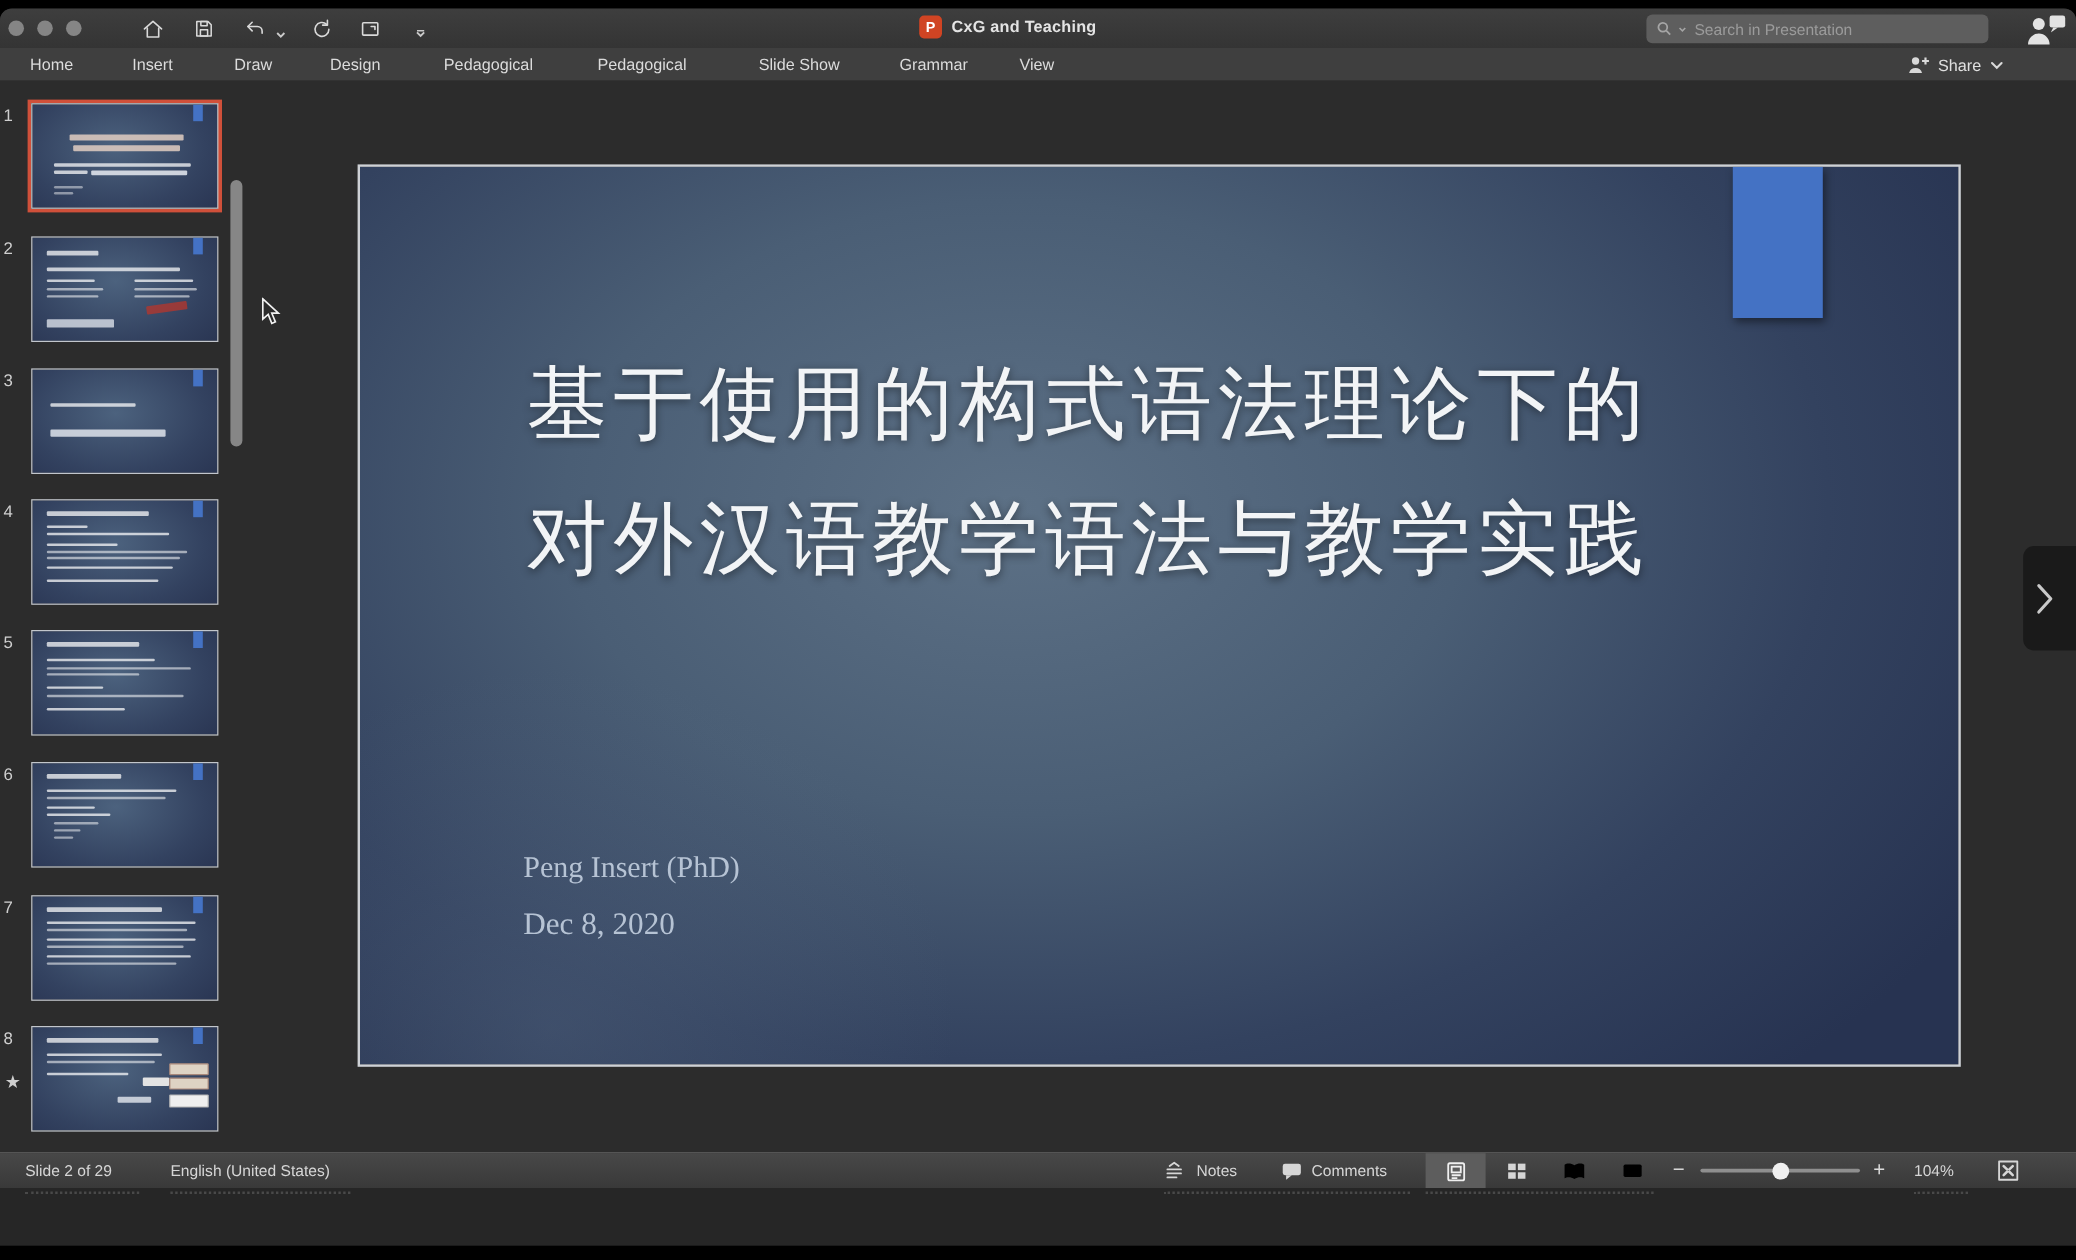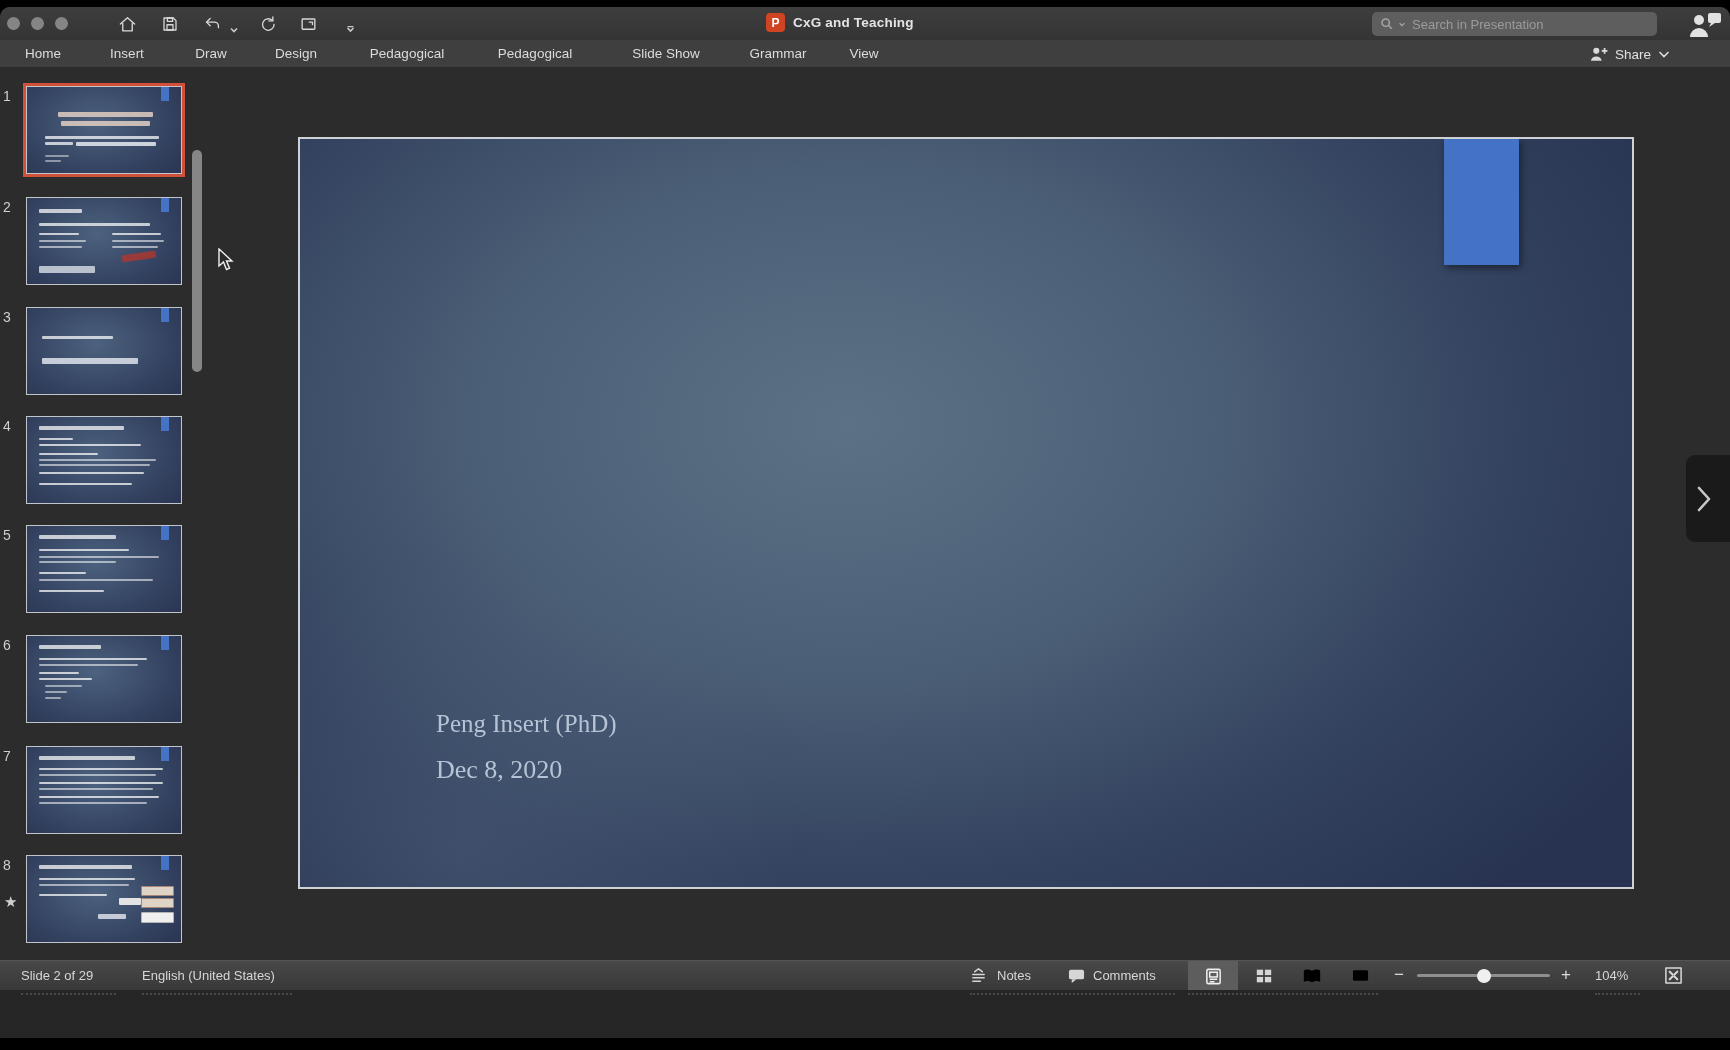--- a/index.html
+++ b/index.html
@@ -293,20 +293,24 @@
       <div class="ln" style="left:60%;top:42px;width:14%;height:7px;background:#e3e3e3"></div>
       <div class="ln" style="left:74%;top:42px;width:20%;height:8px;background:#ded3c4;border:1px solid #a9887a"></div>
       <div class="ln" style="left:46%;top:58px;width:18%;height:5px;background:rgba(220,225,233,.85)"></div>
       <div class="ln" style="left:74%;top:56px;width:20%;height:9px;background:#efefef;border:1px solid #b5b5b5"></div>
     </div>
 
     <div class="panel-scrollbar"></div>
 
     <div class="slide">
       <div class="accent-rect"></div>
+      <div class="slide-title">
+        <div>基于使用的构式语法理论下的</div>
+        <div>对外汉语教学语法与教学实践</div>
+      </div>
       <div class="slide-subtitle">
       </div>
       <div class="slide-author">Peng Insert (PhD)</div>
       <div class="slide-date">Dec 8, 2020</div>
     </div>
 
     <div class="next-btn">
       <svg width="18" height="30" viewBox="0 0 18 30">
           <path d="M4 4 L14 15 L4 26"></path>
         </svg>

